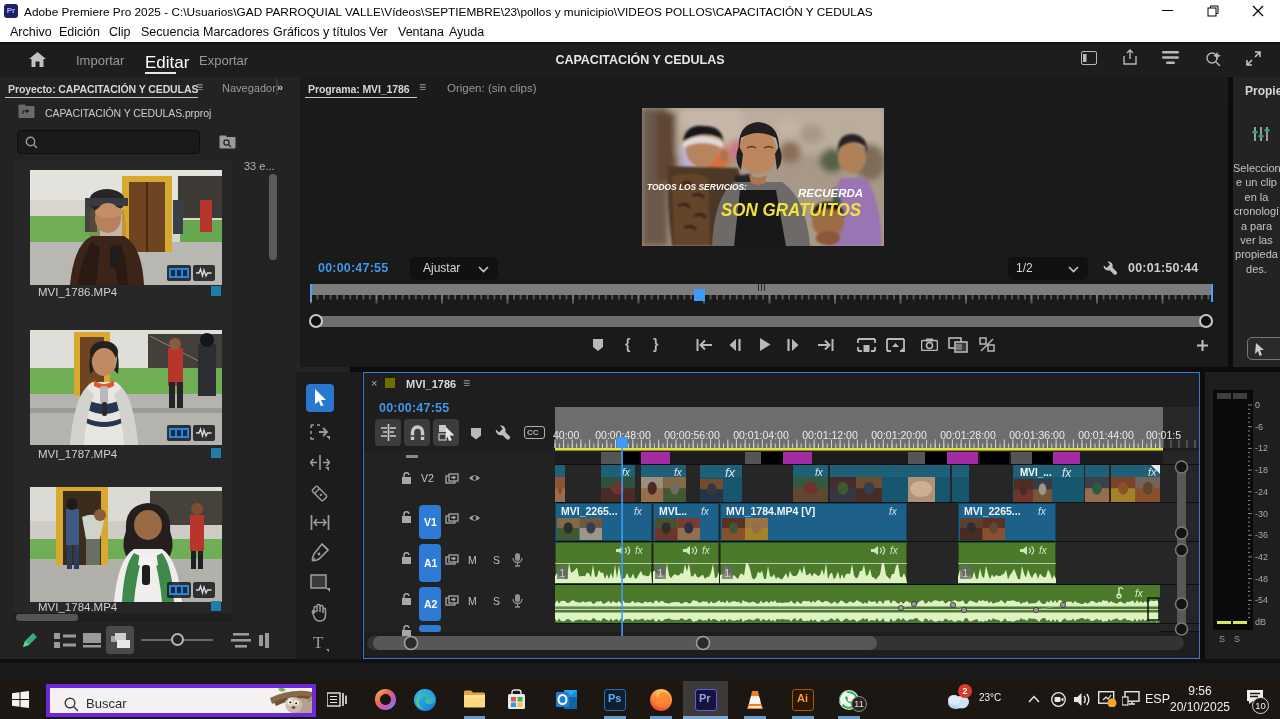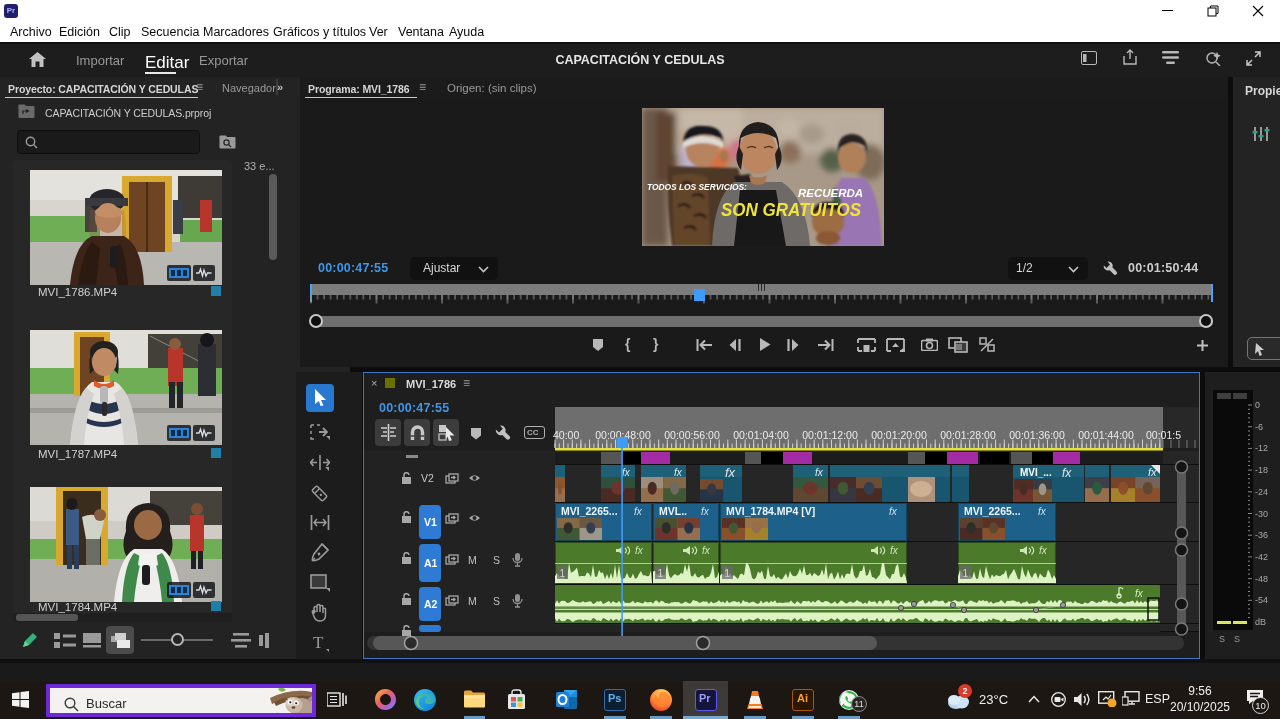--- a/index.html
+++ b/index.html
@@ -7,20 +7,21 @@
     font-family:"Liberation Sans", sans-serif; }
   .abs { position:absolute; }
   #stage { position:relative; width:1280px; height:719px; }
 </style>
 </head>
 <body>
 <div id="stage">
 
   <div class="abs" style="left:0;top:0;width:1280px;height:22px;background:#ffffff;">
     <div class="abs" style="left:4px;top:4px;width:14px;height:14px;background:#1f1f6e;border-radius:3px;color:#b0b4ff;font-size:8px;font-weight:bold;text-align:center;line-height:14px;">Pr</div>
+    <div class="abs" style="left:24px;top:4.5px;font-size:11.8px;color:#000;white-space:nowrap;letter-spacing:0.02px;">Adobe Premiere Pro 2025 - C:\Usuarios\GAD PARROQUIAL VALLE\Vídeos\SEPTIEMBRE\23\pollos y municipio\VIDEOS POLLOS\CAPACITACIÓN Y CEDULAS</div>
     <div class="abs" style="left:1162px;top:10px;width:11px;height:1px;background:#000;"></div>
     <svg class="abs" style="left:1207px;top:5px;" width="12" height="12" viewBox="0 0 12 12">
         <rect x="1" y="3" width="8" height="8" fill="none" stroke="#000"></rect>
         <path d="M3.5 3 V1 H11 V8.5 H9" fill="none" stroke="#000"></path>
       </svg>
     <svg class="abs" style="left:1252px;top:5px;" width="12" height="12" viewBox="0 0 12 12">
         <path d="M1 1 L11 11 M11 1 L1 11" stroke="#000" stroke-width="1.2"></path>
       </svg>
   </div>
 
@@ -445,20 +446,28 @@
     <svg class="abs" style="left:18px;top:48px;" width="20" height="18" viewBox="0 0 20 18">
       <g stroke="#b8b8b8" stroke-width="1.6">
           <path d="M4 2 V16 M10 2 V16 M16 2 V16"></path>
         </g>
       <g fill="#28a38a">
           <rect x="1.5" y="6" width="5" height="2.4"></rect>
           <rect x="7.5" y="10" width="5" height="2.4"></rect>
           <rect x="13.5" y="4" width="5" height="2.4"></rect>
         </g>
     </svg>
+    <div class="abs" style="left:0;top:84px;width:47px;font-size:11px;color:#c4c4c4;text-align:center;line-height:14.4px;white-space:pre;">Seleccion
+e un clip
+en la
+cronologí
+a para
+ver las
+propieda
+des.</div>
     <div class="abs" style="left:14px;top:260px;width:40px;height:23px;background:#2a2a2a;border:1px solid #777;border-radius:5px;"></div>
     <svg class="abs" style="left:20px;top:265px;" width="14" height="14" viewBox="0 0 14 14">
         <path d="M3 1 L11 8 H7 L9 13 L6.5 14 L5 9 L2 12 Z" fill="#cccccc"></path>
       </svg>
   </div>
 
   <div class="abs" id="toolspanel" style="left:296px;top:372px;width:66px;height:287px;background:#1c1c1c;">
     <div class="abs" style="left:10px;top:12px;width:28px;height:28px;background:#2878d0;border-radius:4px;"></div>
     <svg class="abs" style="left:18px;top:17px;" width="13" height="17" viewBox="0 0 13 17">
         <path d="M1 0 L12 11 H7 L9.5 16.5 L6.5 17 L5 12 L1 15 Z" fill="#ffffff"></path>
@@ -1031,21 +1040,21 @@
     <div class="abs" style="left:744px;top:35px;width:22px;height:3px;background:#6a9bc4;"></div>
     <div class="abs" style="left:792px;top:35px;width:22px;height:3px;background:#6a9bc4;"></div>
     <div class="abs" style="left:838px;top:35px;width:22px;height:3px;background:#6a9bc4;"></div>
 
     <svg class="abs" style="left:946px;top:9px;" width="26" height="20" viewBox="0 0 26 20">
       <ellipse cx="10" cy="13" rx="8" ry="6" fill="#b8d4f0"></ellipse>
       <ellipse cx="16" cy="12" rx="7" ry="6.5" fill="#cfe2f5"></ellipse>
       <ellipse cx="8" cy="10" rx="6" ry="5" fill="#dcebf8"></ellipse>
     </svg>
     <div class="abs" style="left:958px;top:3px;width:14px;height:14px;background:#d83b2a;border-radius:50%;color:#fff;font-size:9px;font-weight:bold;text-align:center;line-height:14px;">2</div>
-    <span class="abs" style="left:979px;top:11px;font-size:13px;color:#f0f0f0;">23°C</span>
+    <span class="abs" style="left:979px;top:11px;font-size:10px;color:#f0f0f0;">23°C</span>
     <svg class="abs" style="left:1028px;top:14px;" width="12" height="8" viewBox="0 0 12 8">
         <path d="M1 7 L6 1.5 L11 7" stroke="#e8e8e8" stroke-width="1.5" fill="none"></path>
       </svg>
     <svg class="abs" style="left:1050px;top:10px;" width="17" height="17" viewBox="0 0 17 17">
         <circle cx="8.5" cy="8.5" r="6.8" fill="none" stroke="#e8e8e8" stroke-width="1.3"></circle>
         <rect x="4.5" y="6" width="6" height="5" rx="1" fill="#e8e8e8"></rect>
         <path d="M10.5 8.5 l3 -2 v4 z" fill="#e8e8e8"></path>
       </svg>
     <svg class="abs" style="left:1074px;top:11px;" width="17" height="15" viewBox="0 0 17 15">
         <path d="M0 5 h3.5 l4 -4 v13 l-4 -4 H0 Z" fill="#e8e8e8"></path>

